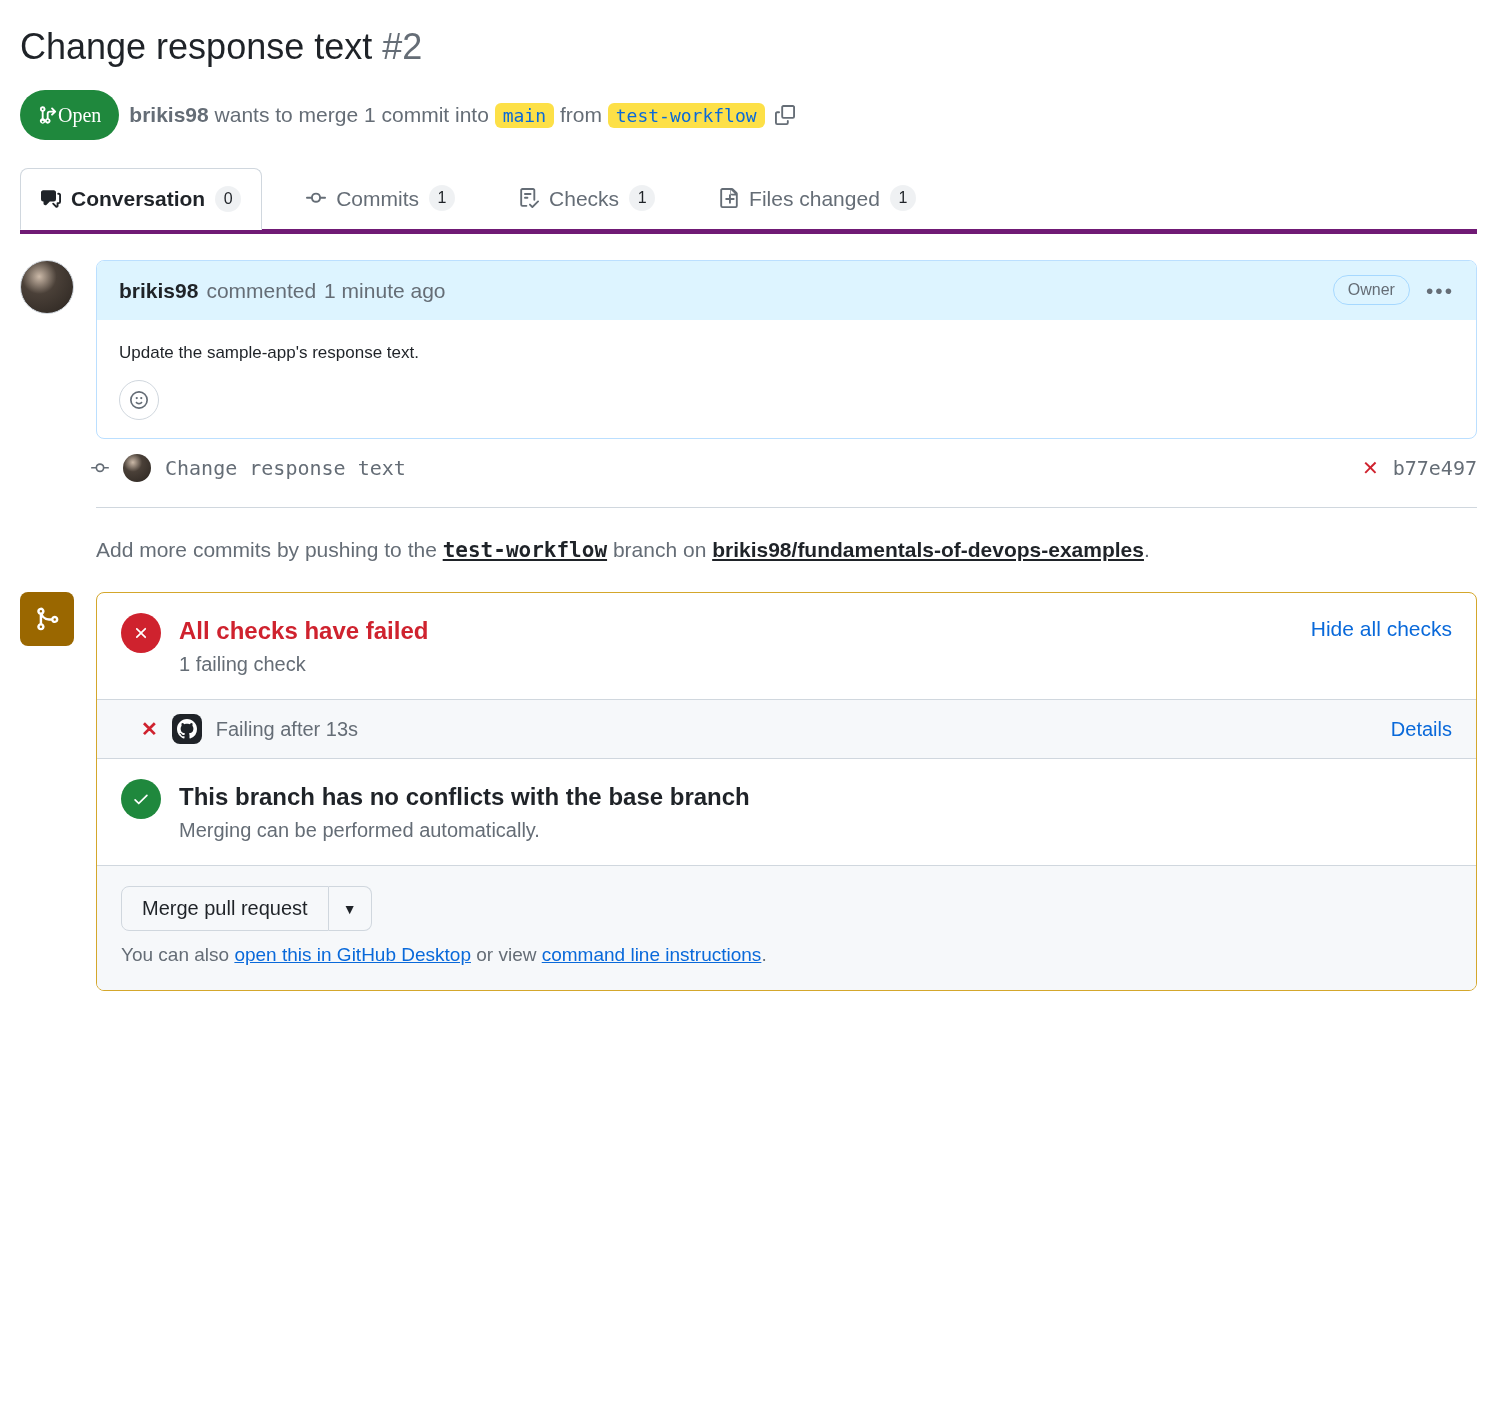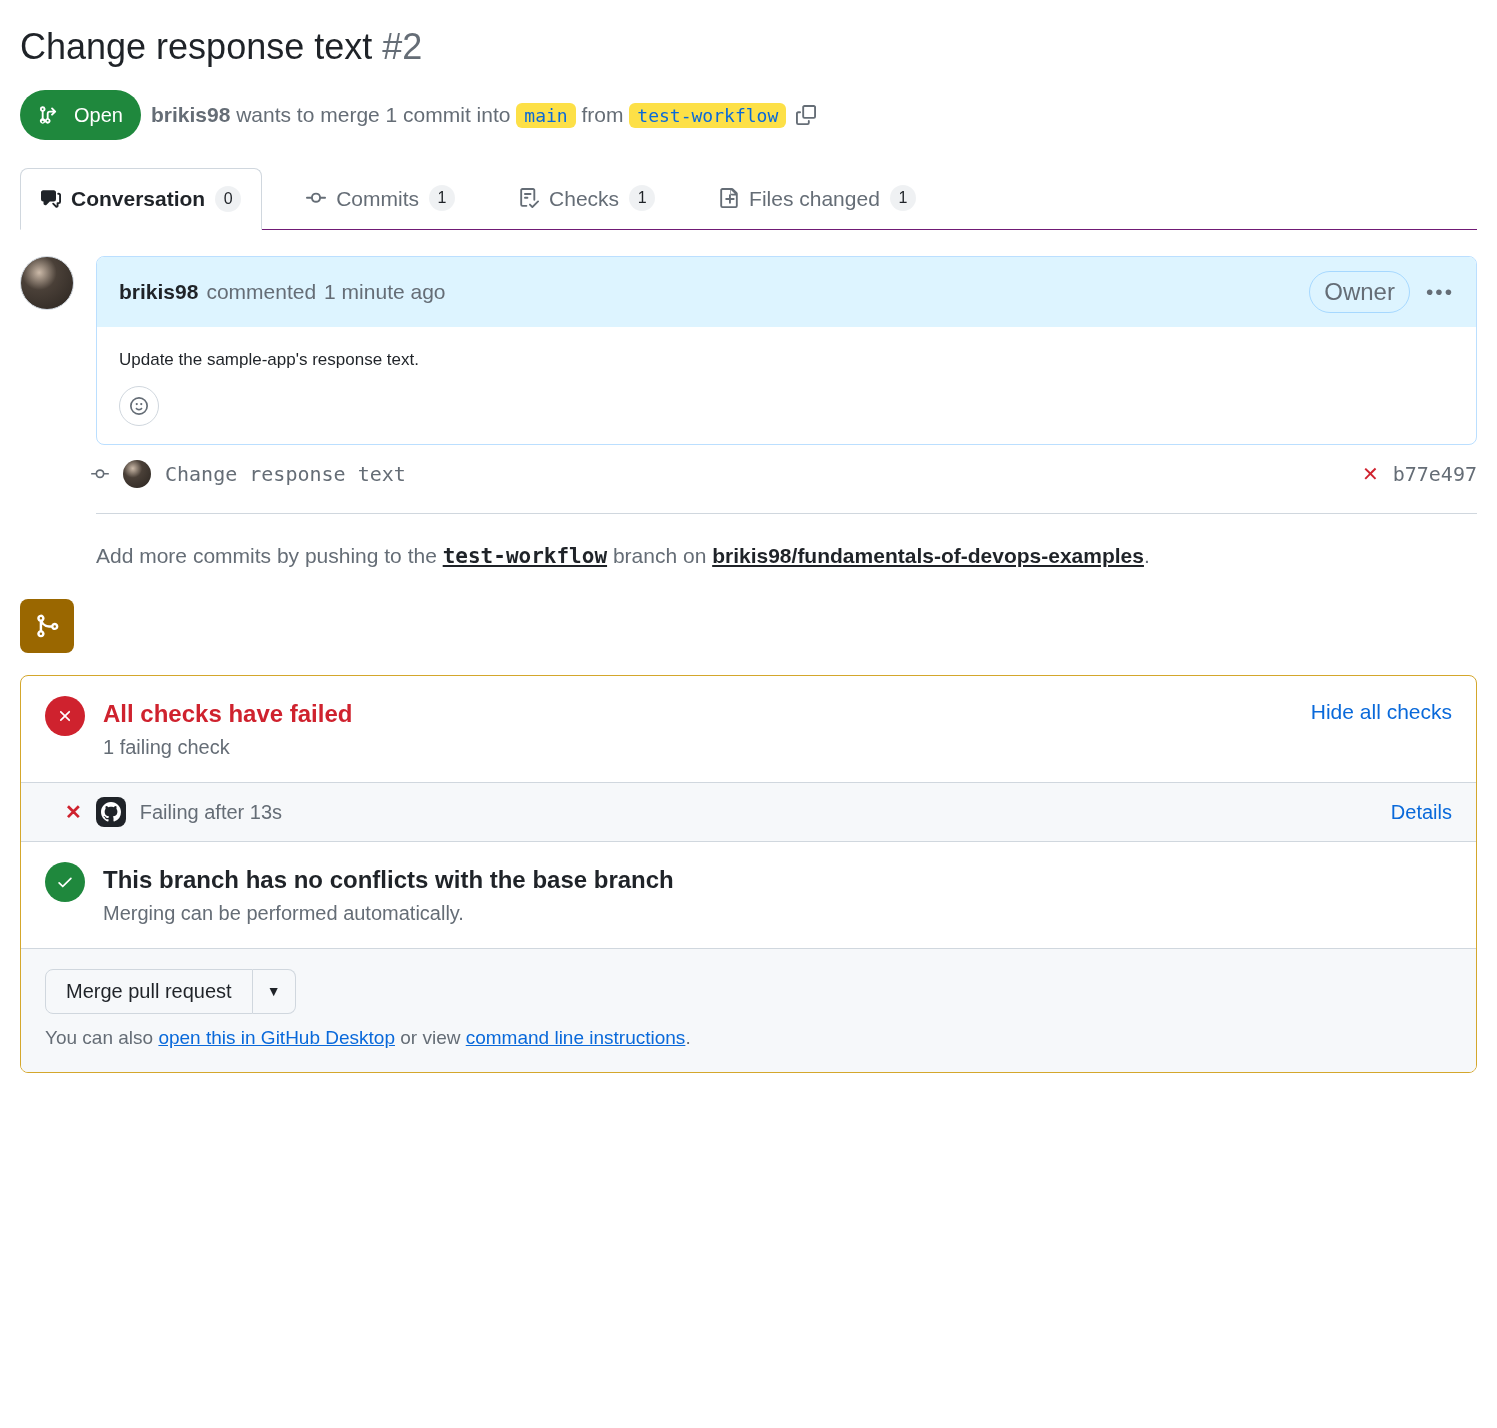--- a/index.html
+++ b/index.html
@@ -13,38 +13,38 @@
     line-height: 1.5;
   }
   .pr-title {
     font-size: 36px;
     font-weight: 400;
     margin: 0 0 16px 0;
   }
   .pr-title .pr-number { color: #656d76; font-weight: 300; }
   .meta-row { display: flex; align-items: center; gap: 10px; margin-bottom: 28px; flex-wrap: wrap; }
   .state-badge {
-    display: inline-flex; align-items: center; gap: 16px;
+    display: inline-flex; align-items: center; gap: 0;
     background: #1f883d; color: #fff;
     padding: 10px 18px; border-radius: 999px;
-    font-weight: 500; font-size: 20px;
+    font-weight: 500; font-size: 20px; font-family: Liberation Serif, serif;
   }
   .state-badge svg { fill: #fff; }
   .meta-text { color: #656d76; font-size: 21px; }
   .meta-text .author { color: #656d76; font-weight: 600; }
   .branch-label {
     font-family: ui-monospace, SFMono-Regular, Menlo, monospace;
     background: #fde047; color: #0969da;
     padding: 2px 8px; border-radius: 6px;
     font-size: 18px;
   }
   .copy-icon { cursor: pointer; color: #656d76; }
   .tabs {
     display: flex; gap: 24px;
-    border-bottom: 1px solid #701a75;
+    border-bottom: 5px solid #701a75;
     margin-bottom: 26px;
   }
   .tab {
     display: flex; align-items: center; gap: 10px;
     padding: 14px 20px;
     color: #656d76; cursor: pointer;
     font-size: 21px;
   }
   .tab.active {
     background: #fff;
@@ -91,21 +91,21 @@
     padding: 14px 22px;
     display: flex; align-items: center; justify-content: space-between;
     color: #656d76;
     font-size: 21px;
   }
   .comment-head .left { display: flex; align-items: baseline; gap: 8px; }
   .comment-head .author2 { color: #1f2328; font-weight: 600; }
   .comment-head .right { display: flex; align-items: center; gap: 16px; }
   .owner-badge {
     border: 1px solid #54aeff66; border-radius: 999px;
-    padding: 2px 14px; font-size: 24px; color: #656d76;
+    padding: 2px 14px; font-size: 16px; color: #656d76;
   }
   .kebab { color: #656d76; letter-spacing: 2px; cursor: pointer; }
   .comment-body { padding: 20px 22px 14px; font-size: 17px; }
   .react-bar { padding: 0 22px 18px; }
   .react-btn {
     width: 40px; height: 40px; border: 1px solid #d0d7de; border-radius: 50%;
     display: inline-flex; align-items: center; justify-content: center;
     color: #656d76; cursor: pointer; background: #fff;
   }
   .commit-row {
@@ -120,21 +120,21 @@
   }
   .commit-msg { font-family: ui-monospace, SFMono-Regular, Menlo, monospace; color: #656d76; }
   .commit-row .spacer { flex: 1; }
   .commit-x { color: #cf222e; }
   .commit-sha { font-family: ui-monospace, SFMono-Regular, Menlo, monospace; color: #656d76; }
   .commit-line-icon { color: #656d76; margin-left: -5px; }
   .divider { height: 1px; background: #d0d7de; margin: 10px 0 26px 0; }
   .push-hint { color: #656d76; font-size: 21px; margin-bottom: 26px; }
   .push-hint .mono { font-family: ui-monospace, SFMono-Regular, Menlo, monospace; font-weight: 700; color: #1f2328; text-decoration: underline; }
   .push-hint .repo-link { text-decoration: underline; font-weight: 700; color: #1f2328; }
-  .merge-row { display: flex; gap: 22px; flex-direction: column; }
+  .merge-row { display: flex; gap: 22px; }
   .merge-badge {
     width: 54px; height: 54px; border-radius: 8px;
     background: #9a6700;
     display: flex; align-items: center; justify-content: center;
   }
   .merge-badge svg { fill: #fff; }
   .merge-box {
     flex: 1; border: 1.5px solid #d4a72c;
     border-radius: 8px; overflow: hidden;
     position: relative;

